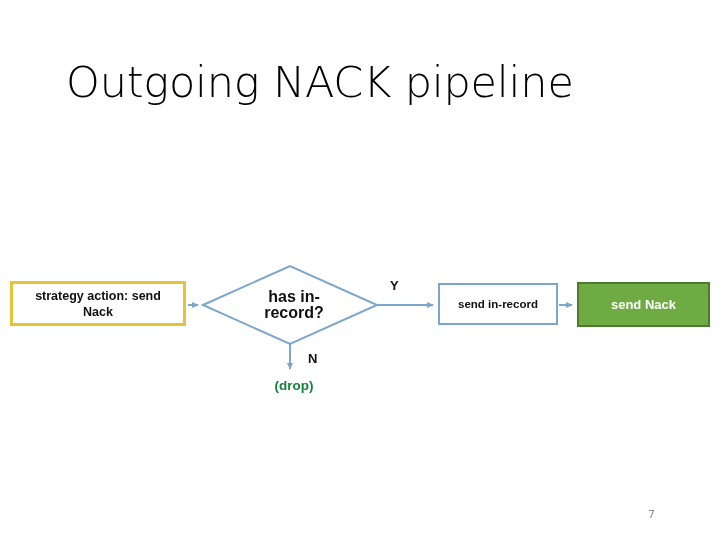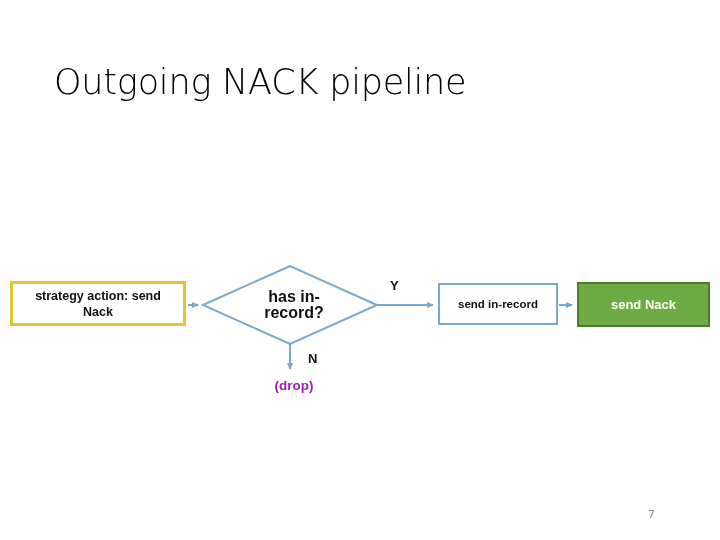--- a/index.html
+++ b/index.html
@@ -20,24 +20,24 @@
     position: absolute;
     left: 0; top: 0;
     width: 720px;
     height: 540px;
     background: #ffffff;
   }
 
   
   #slide-title {
     position: absolute;
-    left: 54px;
+    left: 66px;
     top: 60px;
     width: 620px;
-    font-size: 35px;
+    font-size: 43px;
     line-height: 44px;
     font-weight: 300;
     letter-spacing: -0.2px;
     color: #000000;
     white-space: nowrap;
     font-family: "DejaVu Sans", sans-serif;
   }
 
   
   #diagram {
@@ -128,21 +128,21 @@
     top: 351px;
   }
   #label-drop {
     position: absolute;
     left: 258px;
     top: 378px;
     width: 72px;
     text-align: center;
     font-size: 13.5px;
     font-weight: bold;
-    color: #a21caf;
+    color: #15803d;
   }
 
   
   #page-number {
     position: absolute;
     left: 648px;
     top: 508px;
     font-size: 11px;
     color: #8C8C8C;
     font-family: "DejaVu Sans", sans-serif;

